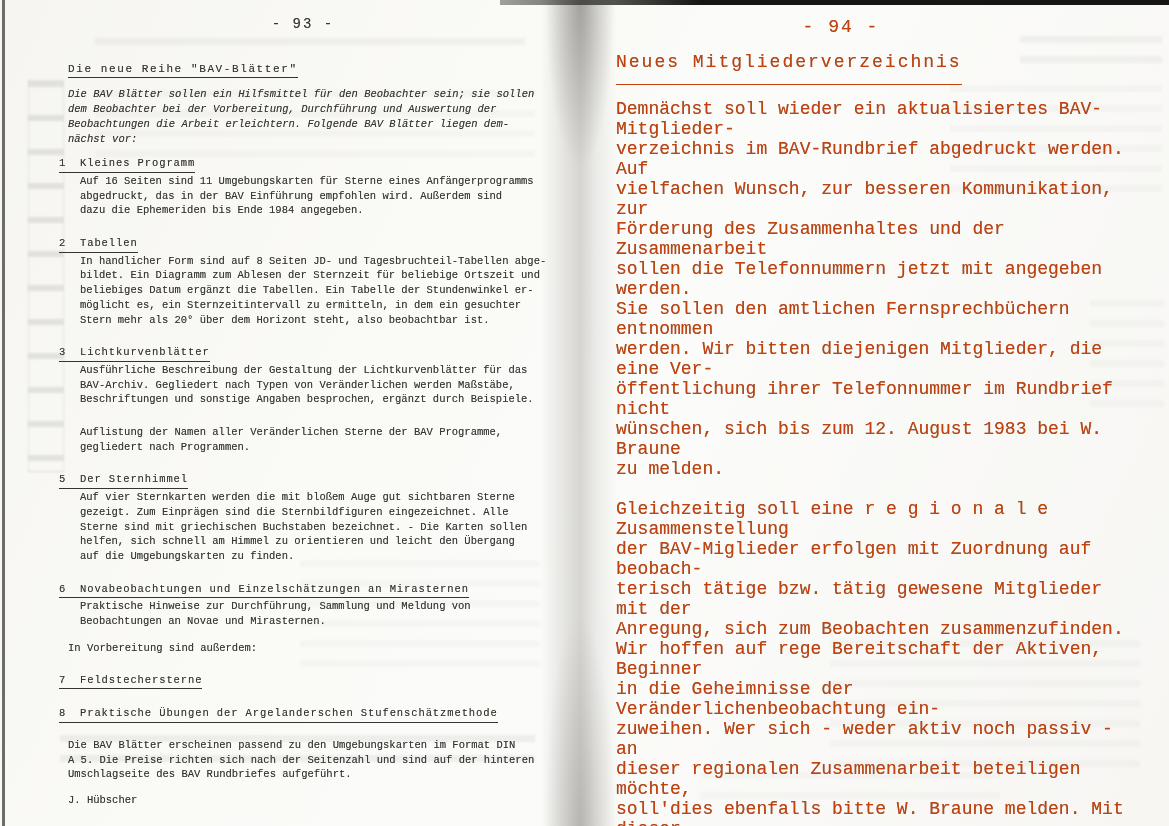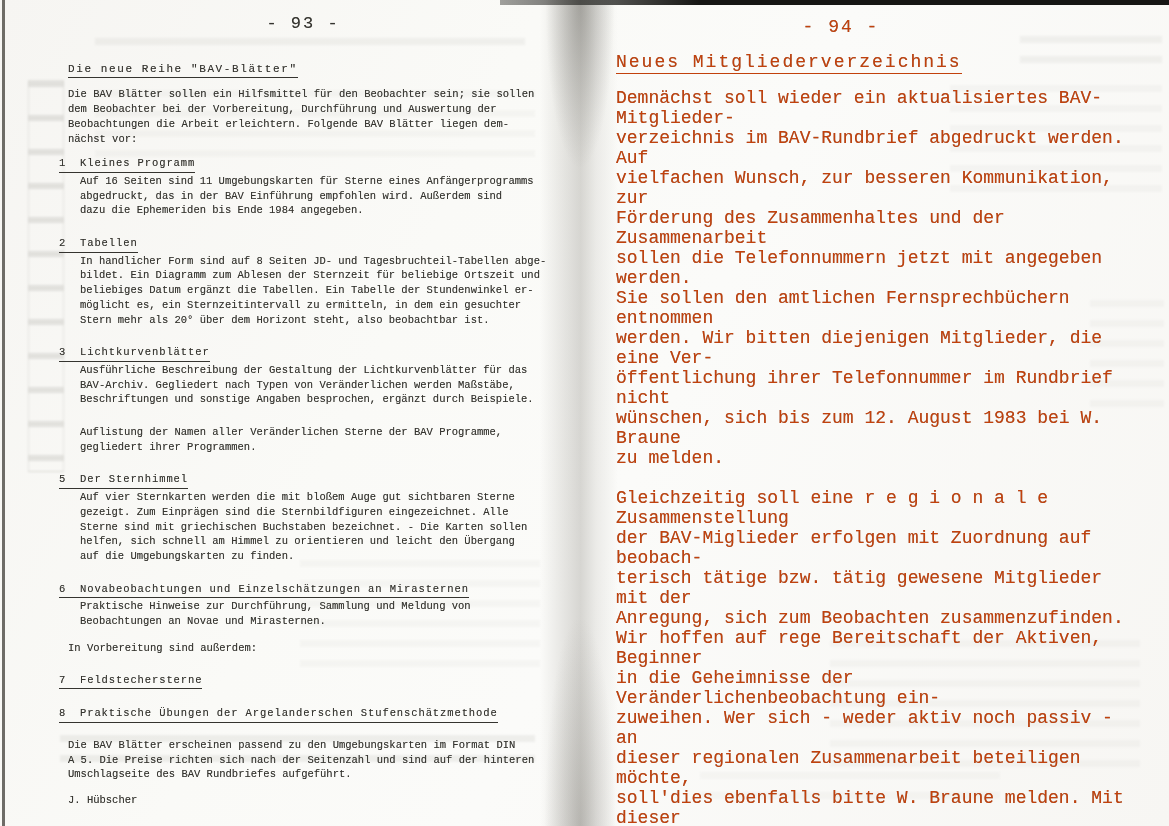--- a/index.html
+++ b/index.html
@@ -25,35 +25,35 @@
                  border:1px solid rgba(108,106,98,.45); opacity:.30; filter:blur(.8px);
                  background-image:repeating-linear-gradient(to bottom, rgba(108,106,98,.5) 0 6px, rgba(0,0,0,0) 6px 34px); }
   
   .page { position:absolute; top:0; }
   .page-left  { left:68px;  width:487px; color:#35342f; font-size:10.5px; line-height:14.7px;
                 text-shadow:0 0 .6px rgba(45,44,40,.45); }
   .page-right { left:616px; width:510px; color:#c2410c; font-size:18px; line-height:20px;
                 text-shadow:0 0 .6px rgba(40,40,36,.45); }
   .t { white-space:pre-line; }
   .u { border-bottom:1px solid currentColor; padding-bottom:1px; display:inline-block; }
-  .pn-left  { margin-top:17px; text-align:center; width:470px; font-size:17px; letter-spacing:2px; }
+  .pn-left  { margin-top:17px; text-align:center; width:470px; font-size:14px; letter-spacing:2px; }
   .pn-right { margin-top:17px; text-align:center; width:450px; letter-spacing:2px; }
   .l-title  { margin-top:30px; font-size:11px; letter-spacing:1.6px; }
-  .l-intro  { margin-top:9px; }
+  .l-intro  { margin-top:9px;font-style:italic; }
   .item      { margin-top:18px; margin-left:-9px; }
   .item-1    { margin-top:10px; }
   .item-head { letter-spacing:.9px; }
   .num       { display:inline-block; width:21px; letter-spacing:0; }
   .item-body { margin-left:21px; margin-top:1px; }
   .in-prep   { margin-top:12px; }
   .upcoming  { margin-top:17px; margin-left:-9px; letter-spacing:.9px; }
   .l-closing { margin-top:15px; }
   .l-sig     { margin-top:11px; }
   .r-title   { margin-top:15px; letter-spacing:2px; }
-  .r-title .u{ padding-bottom:1px; }
+  .r-title .u{ padding-bottom:12px; }
   .r-para    { margin-top:20px; }
   .r-para-1  { margin-top:14px; }
   .r-sig     { margin-top:26px; }
 </style>
 </head>
 <body>
 
 <div class="spine"></div>
 <div class="spine-top"></div>
 <div class="spine-bot"></div>
@@ -100,21 +100,21 @@
 
   <div class="item">
     <div class="item-head"><span class="u"><span class="num">3</span><span>Lichtkurvenblätter</span></span></div>
     <div class="item-body t">Ausführliche Beschreibung der Gestaltung der Lichtkurvenblätter für das
 BAV-Archiv. Gegliedert nach Typen von Veränderlichen werden Maßstäbe,
 Beschriftungen und sonstige Angaben besprochen, ergänzt durch Beispiele.</div>
   </div>
 
   <div class="item">
     <div class="item-body t">Auflistung der Namen aller Veränderlichen Sterne der BAV Programme,
-gegliedert ihrer Programmen.</div>
+gegliedert nach Programmen.</div>
   </div>
 
   <div class="item">
     <div class="item-head"><span class="u"><span class="num">5</span><span>Der Sternhimmel</span></span></div>
     <div class="item-body t">Auf vier Sternkarten werden die mit bloßem Auge gut sichtbaren Sterne
 gezeigt. Zum Einprägen sind die Sternbildfiguren eingezeichnet. Alle
 Sterne sind mit griechischen Buchstaben bezeichnet. - Die Karten sollen
 helfen, sich schnell am Himmel zu orientieren und leicht den Übergang
 auf die Umgebungskarten zu finden.</div>
   </div>

